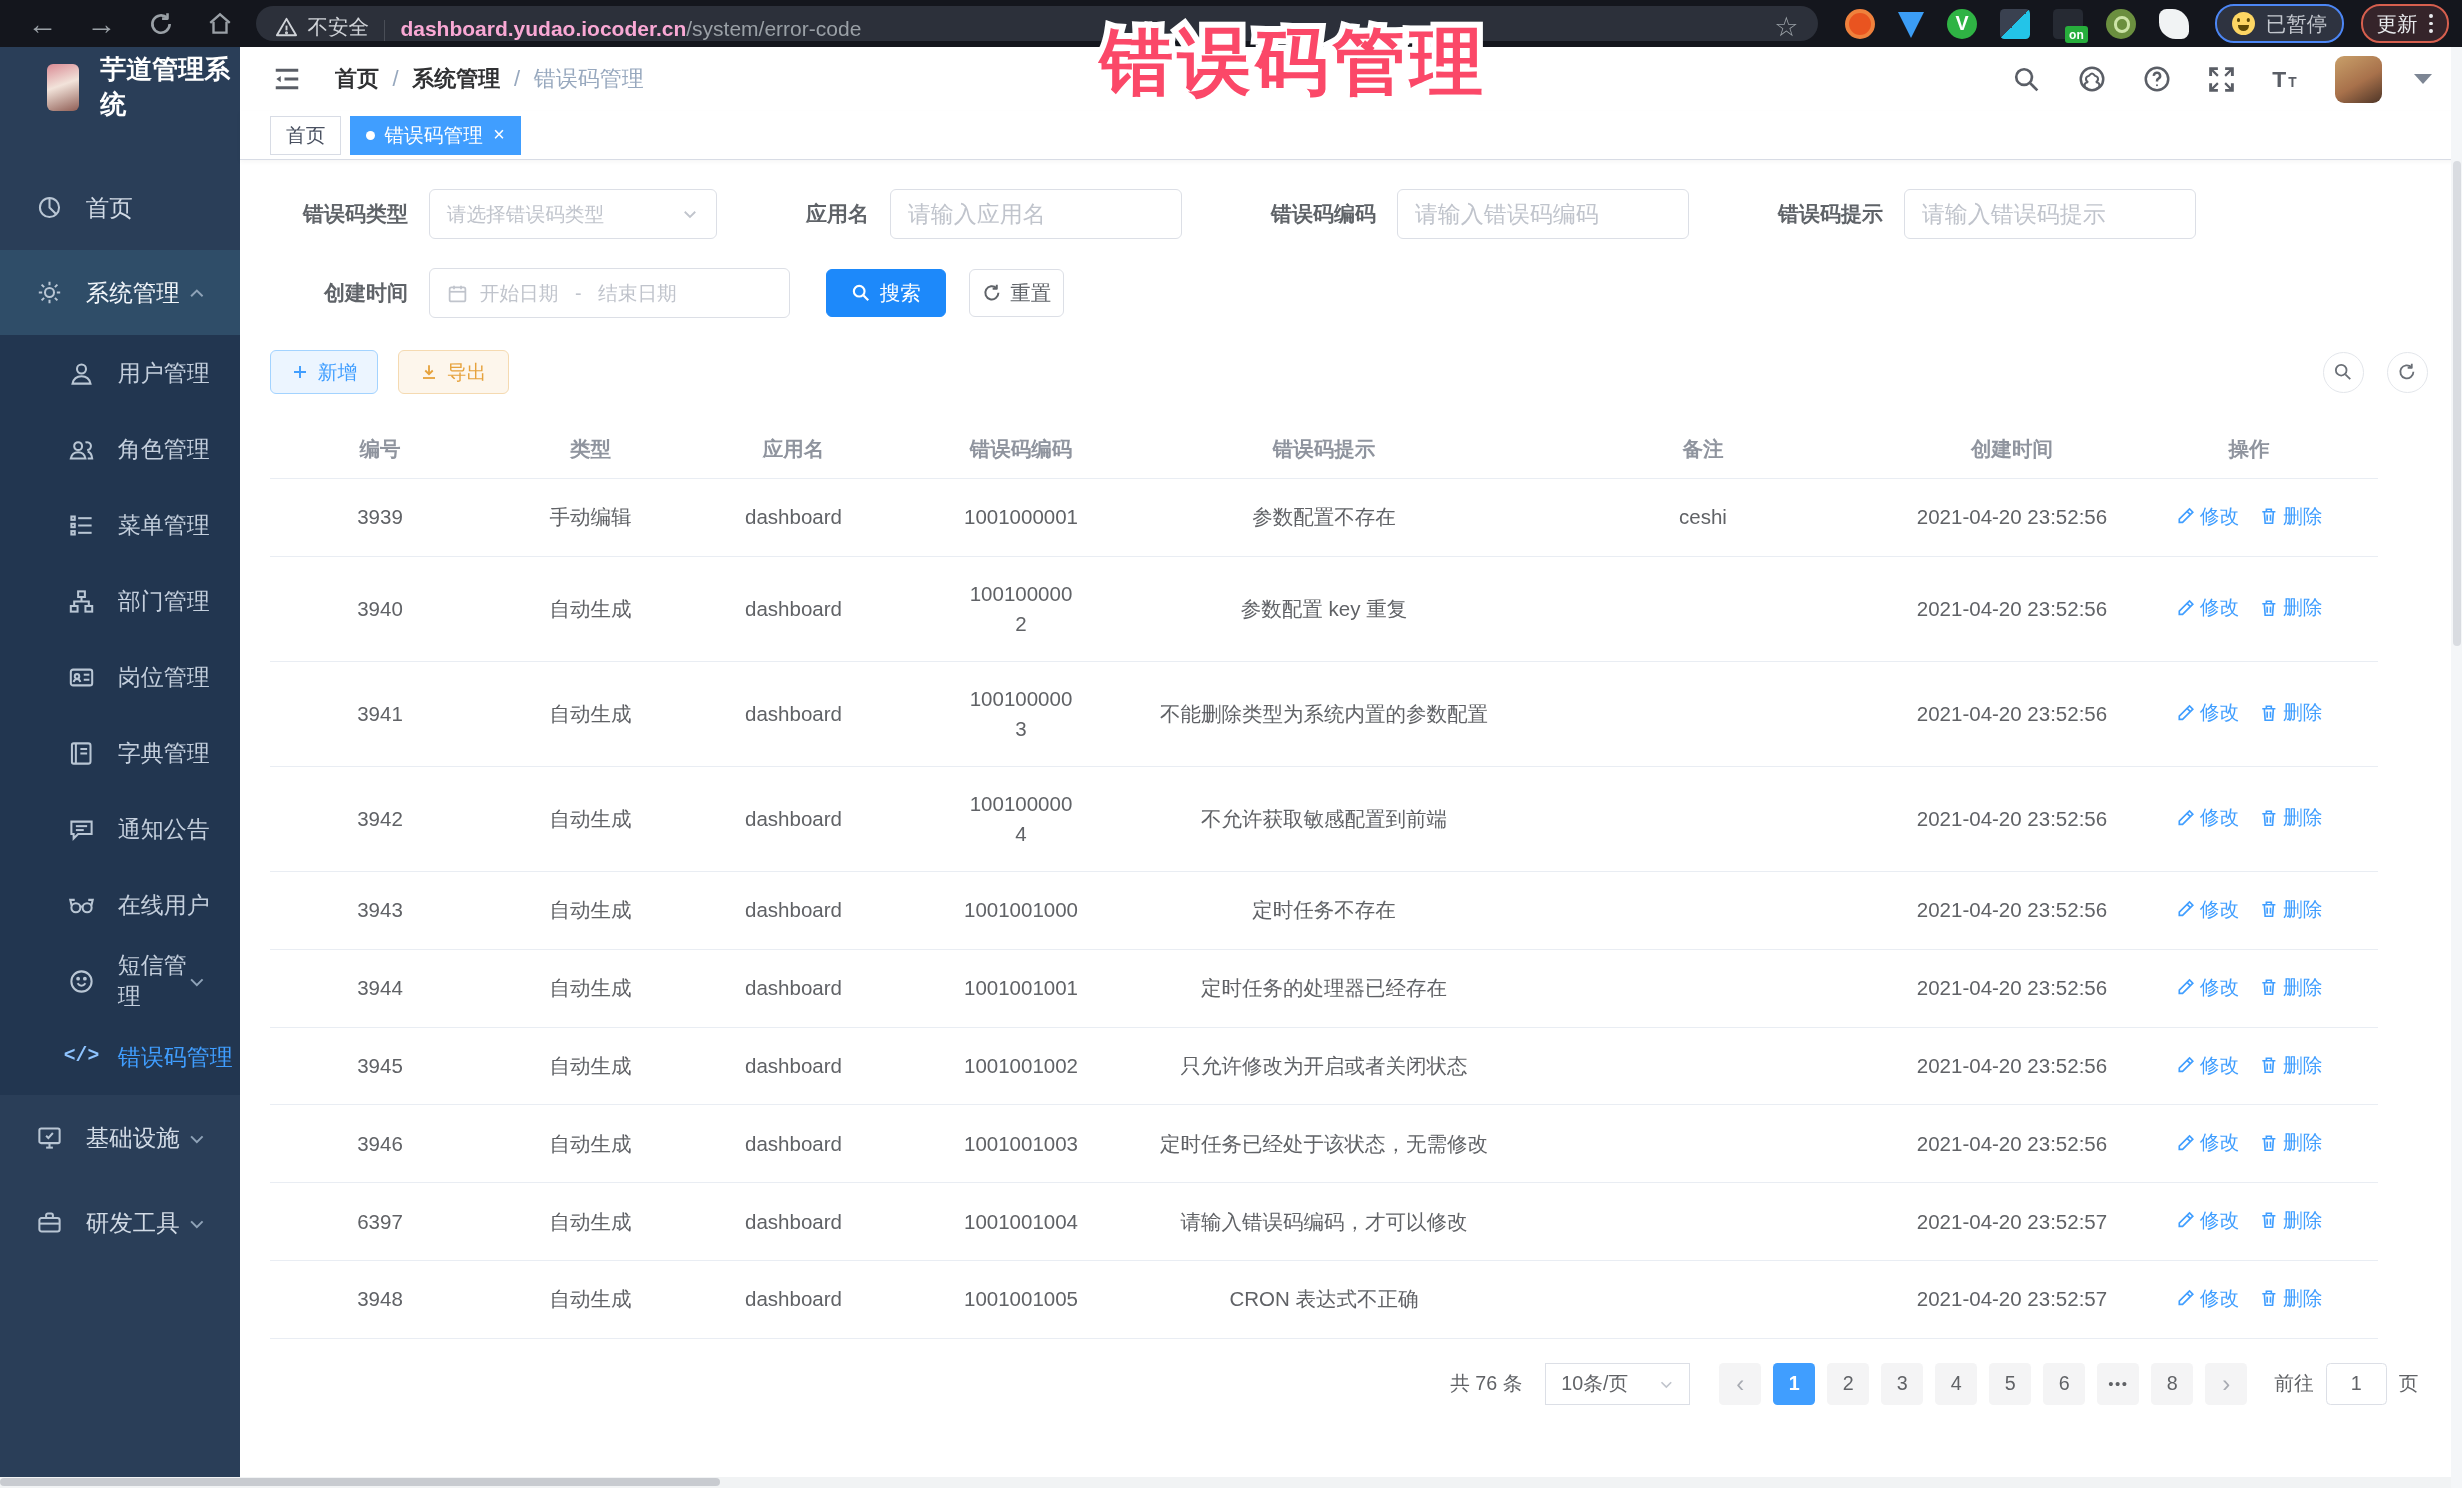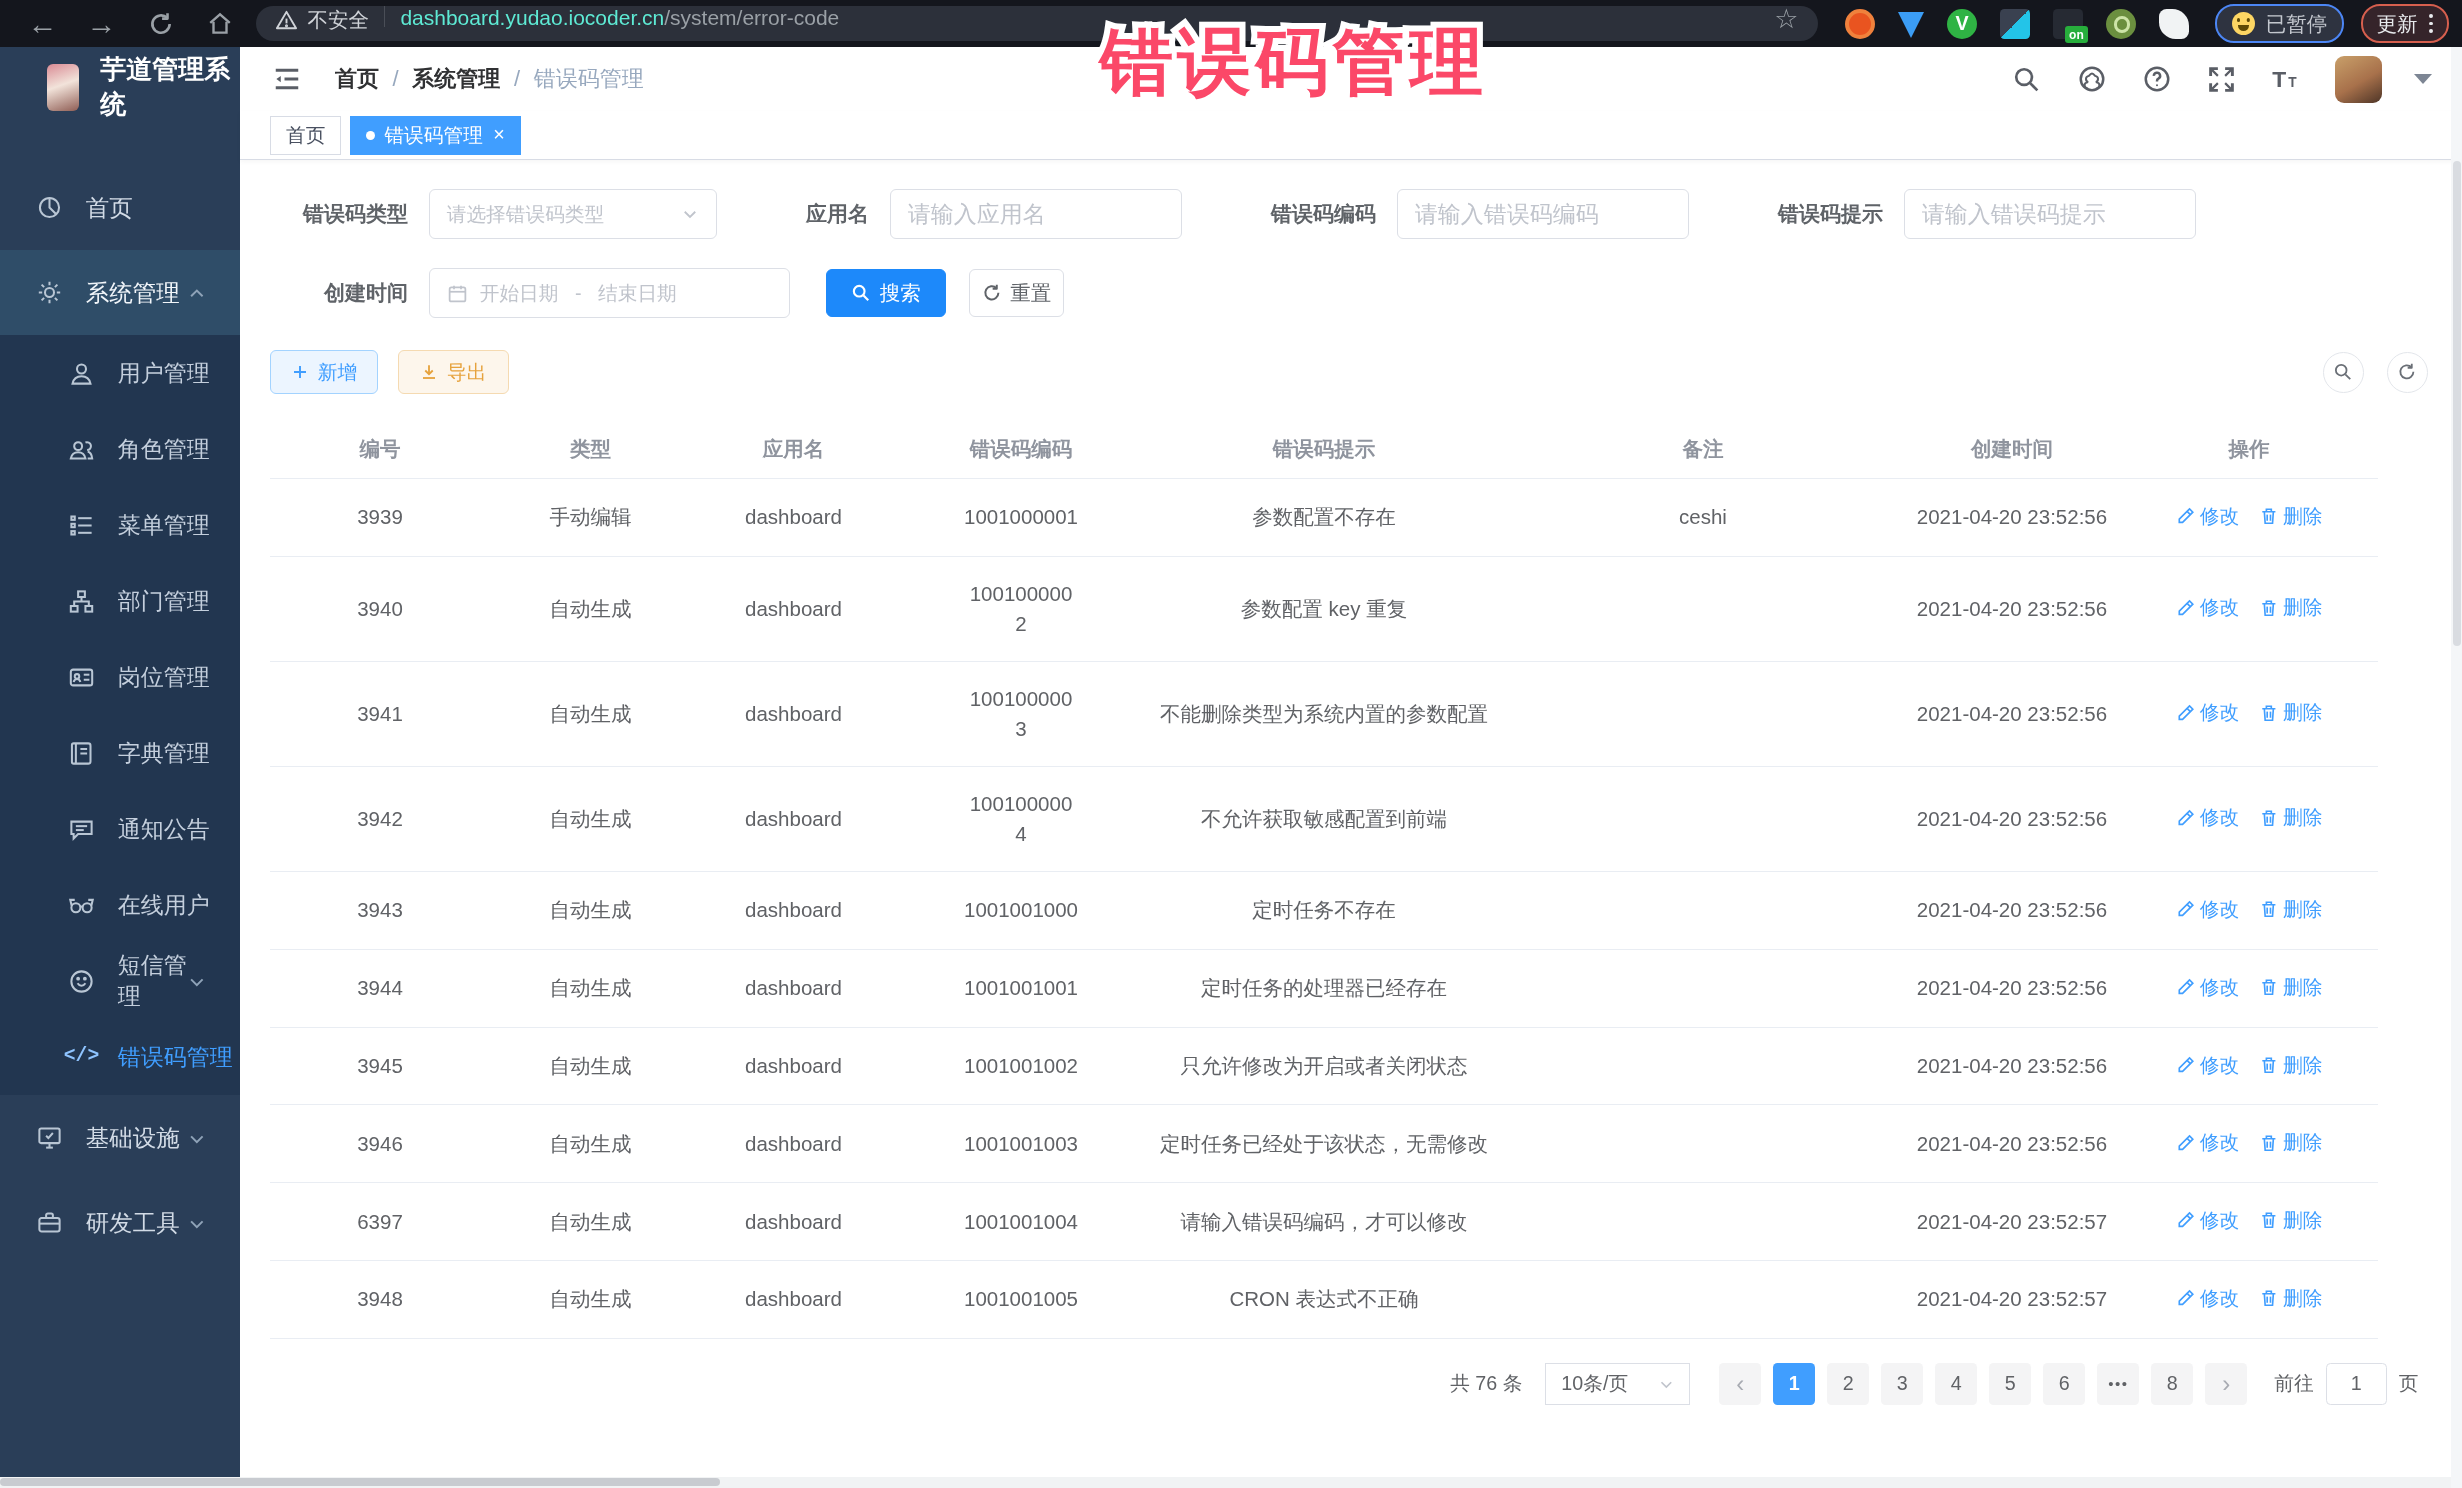--- a/index.html
+++ b/index.html
@@ -7,24 +7,24 @@
     font-family:"Liberation Sans","DejaVu Sans",sans-serif;color:#606266;}
   .icon{display:inline-flex;align-items:center;justify-content:center;line-height:1;}
   .icon svg{display:block;}
 
   
   .browser{position:absolute;left:0;top:0;width:2462px;height:47px;background:#14161d;
     display:flex;align-items:center;z-index:40;}
   .b-nav{display:flex;align-items:center;gap:26px;margin-left:26px;color:#9aa0a6;font-size:30px;}
   .b-nav .icon{width:33px;height:33px;}
   .url-pill{margin-left:19.7px;width:1523px;height:35px;border-radius:17.4px;background:#2c303a;
-    display:flex;align-items:flex-start;padding:0 19.7px;}
+    display:flex;align-items:flex-end;padding:0 19.7px;}
   .sec-warn{display:flex;align-items:center;gap:9px;color:#d0d3d8;font-size:20.5px;}
   .pill-div{width:1.5px;height:21px;background:#4a4e57;margin:0 15px;}
-  .url-host{color:#5eead4;font-size:21px;}
+  .url-host{color:#f9a8d4;font-size:21px;font-weight:bold;}
   .url-path{color:#9aa0a6;font-size:21px;}
   .url-star{margin-left:auto;color:#9aa0a6;font-size:27px;}
   .ext-row{display:flex;align-items:center;gap:23px;margin-left:27px;}
   .ext{width:30px;height:30px;position:relative;}
   .ext-ubuntu{border-radius:50%;background:#e95420;border:4.5px solid #f0813c;box-sizing:border-box;}
   .ext-gem{width:0;height:0;border-left:13.6px solid transparent;border-right:13.6px solid transparent;border-top:26px solid #3b9df5;margin-top:2.3px;}
   .ext-vgreen{border-radius:50%;background:#2fb344;color:#fff;font-size:19.7px;font-weight:bold;display:flex;align-items:center;justify-content:center;}
   .ext-tiles{background:linear-gradient(135deg,#3a4150 50%,#23c4e8 50%);border-radius:4.5px;}
   .ext-onoff{background:#262a33;border-radius:4.5px;}
   .ext-onoff::after{content:"on";position:absolute;right:-4.5px;bottom:-4.5px;background:#27ae3c;color:#fff;

